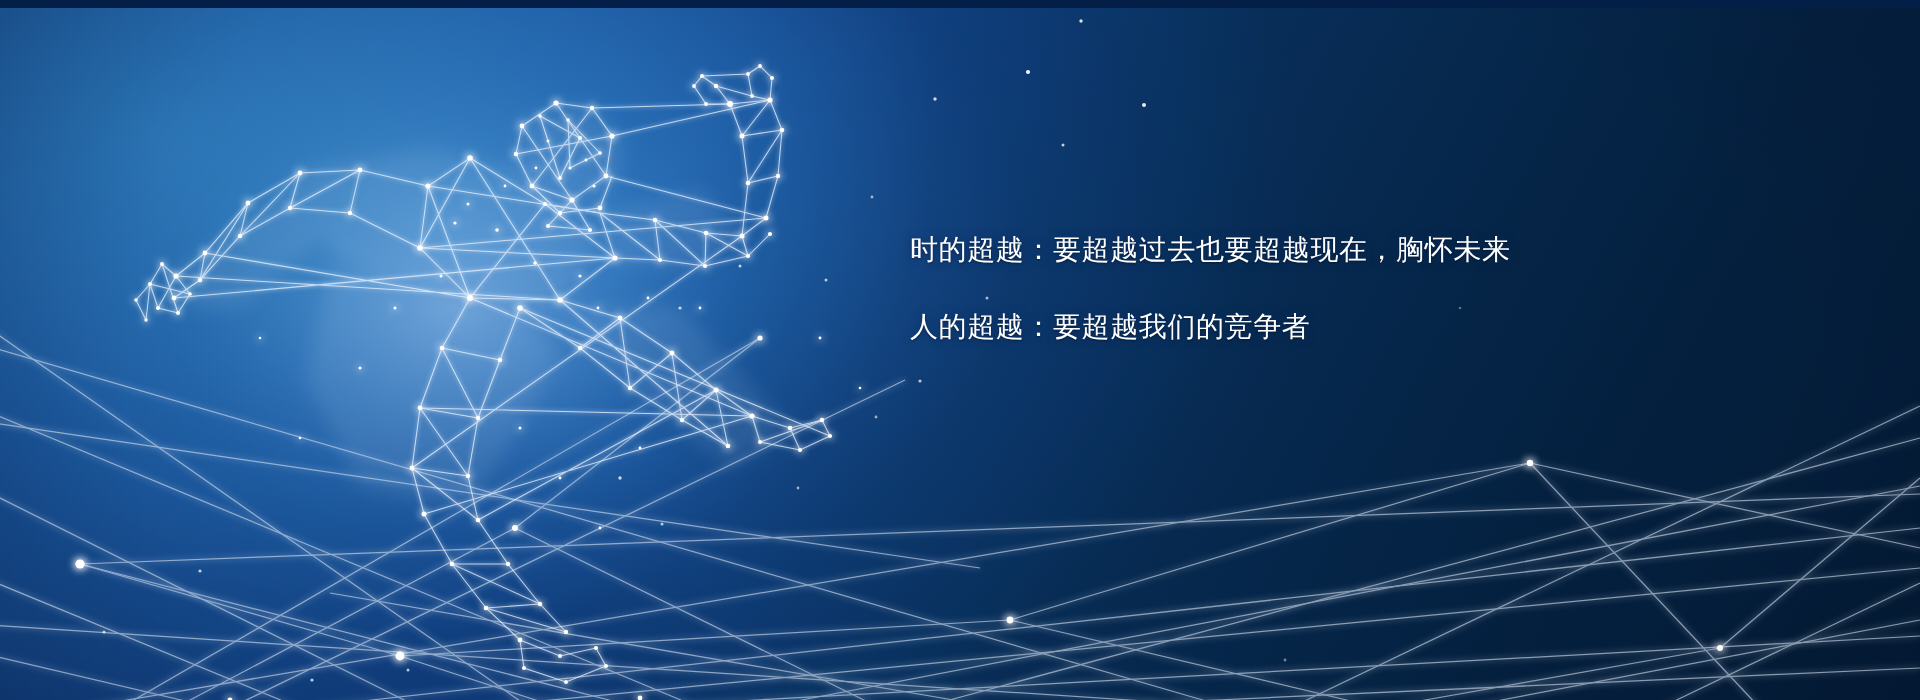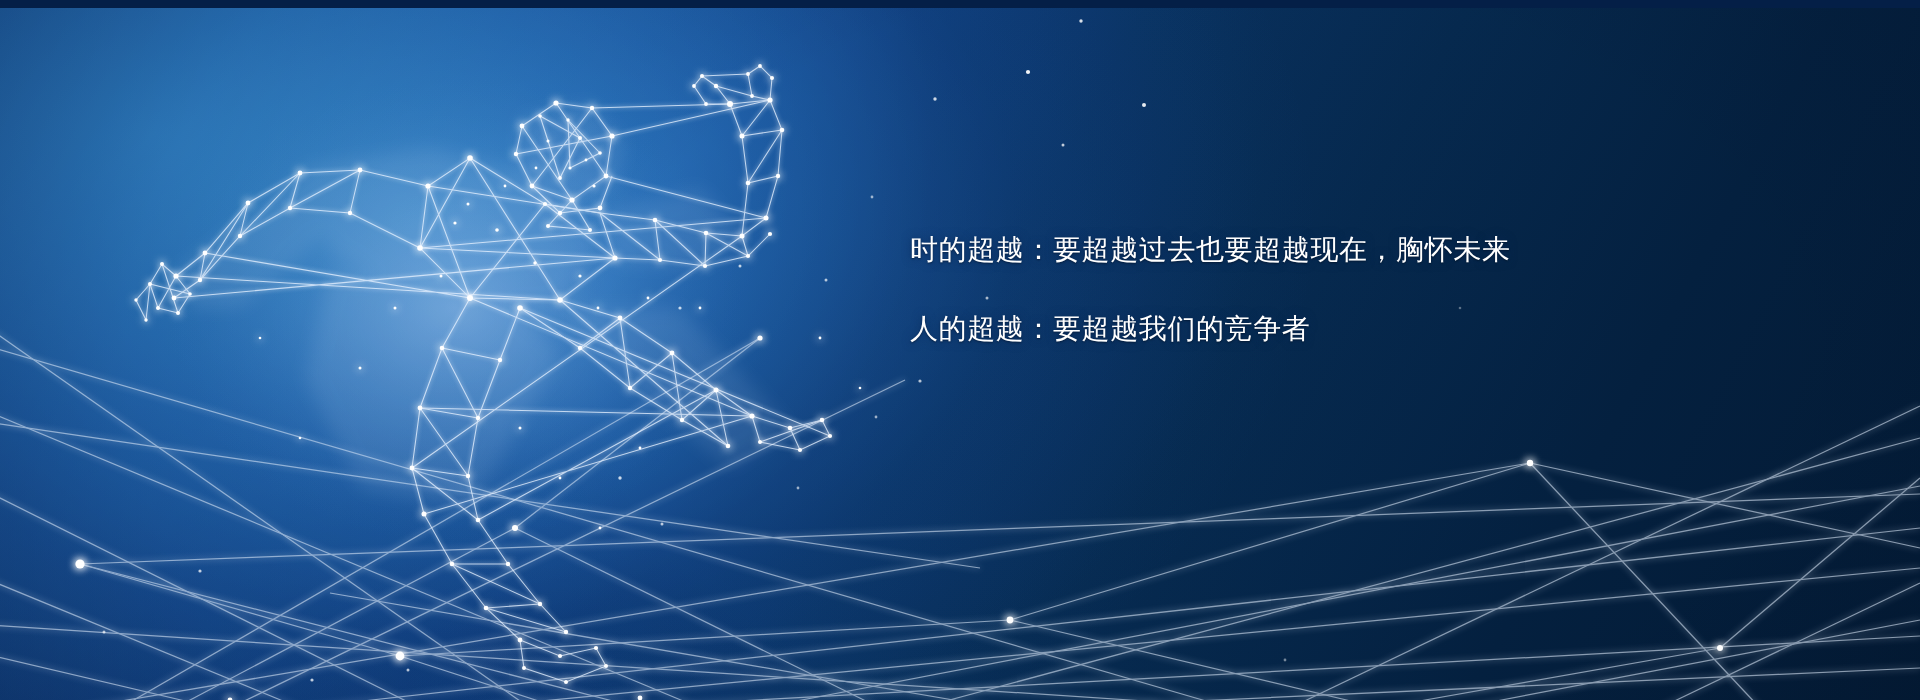--- a/index.html
+++ b/index.html
@@ -63,21 +63,21 @@
   .slogan-line {
     color: #ffffff;
     font-size: 28px;
     line-height: 1;
     letter-spacing: 0.6px;
     white-space: nowrap;
     margin-bottom: 51px;
     text-shadow: 0 0 10px rgba(10,40,90,0.75), 0 1px 2px rgba(0,0,0,0.45);
     font-weight: 400;
   }
-  .slogan-line:last-child { margin-bottom: 0; }
+  .slogan-line:last-child { margin-bottom: 0; font-family: Liberation Mono, monospace; }
   
   #runner-wrap { z-index: 20; }
   #net-wrap { z-index: 10; }
   #stars-wrap { z-index: 15; }
 </style>
 </head>
 <body>
 
 <div id="banner">
 

